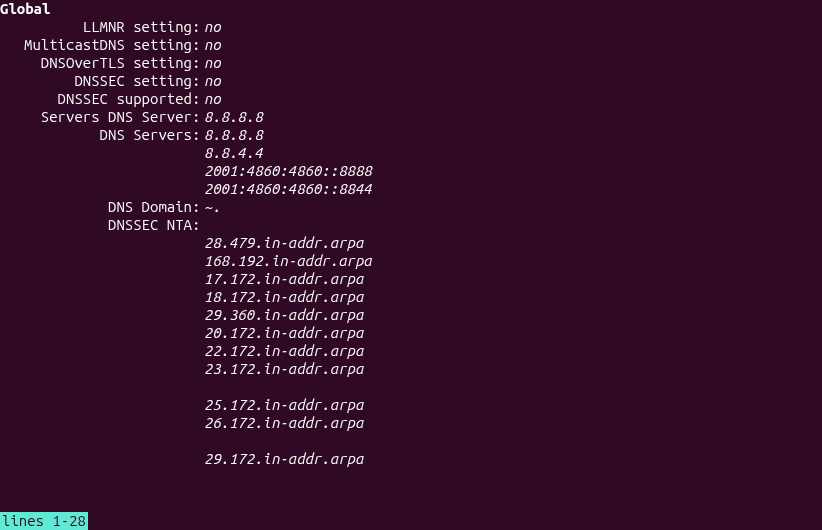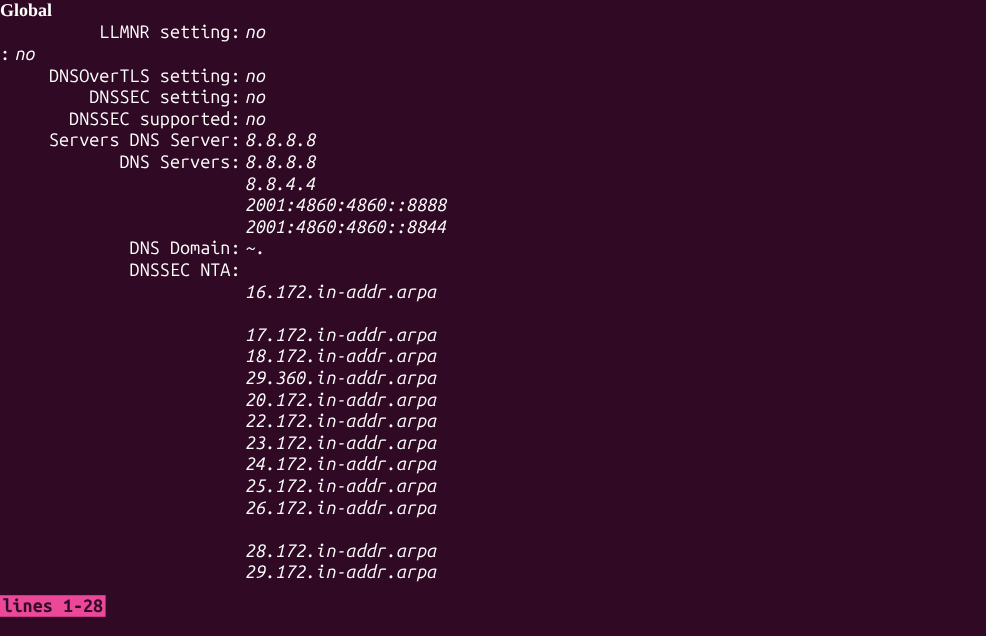--- a/index.html
+++ b/index.html
@@ -17,77 +17,74 @@
       height: 530px;
       overflow: hidden;
       position: relative;
     }
     .terminal-content {
       padding: 0;
     }
     .header {
       font-weight: bold;
       color: #ffffff;
-      font-family: Liberation Serif, serif;
     }
     .row {
       display: flex;
       white-space: pre;
     }
     .label {
       width: 192px;
       text-align: right;
       padding-right: 0;
     }
     .colon {
       width: 8px;
     }
     .value {
       padding-left: 4px;
       font-style: italic;
     }
     .status-line {
       position: absolute;
-      bottom: 16px;
+      bottom: 0;
       left: 0;
-      background-color: #ec4899;
+      background-color: #5eead4;
       color: #300a24;
       padding: 0 2px;
       line-height: 18px;
-      font-weight: bold;
     }
   </style>
 </head>
 <body>
 
 <div class="terminal-content">
   <div class="header">Global</div>
   <div id="rows-container">
       <div class="row"><span class="label">LLMNR setting</span><span class="colon">:</span><span class="value">no</span></div>
-      <div class="row"><span class="colon">:</span><span class="value">no</span></div>
+      <div class="row"><span class="label">MulticastDNS setting</span><span class="colon">:</span><span class="value">no</span></div>
       <div class="row"><span class="label">DNSOverTLS setting</span><span class="colon">:</span><span class="value">no</span></div>
       <div class="row"><span class="label">DNSSEC setting</span><span class="colon">:</span><span class="value">no</span></div>
       <div class="row"><span class="label">DNSSEC supported</span><span class="colon">:</span><span class="value">no</span></div>
       <div class="row"><span class="label">Servers DNS Server</span><span class="colon">:</span><span class="value">8.8.8.8</span></div>
       <div class="row"><span class="label">DNS Servers</span><span class="colon">:</span><span class="value">8.8.8.8</span></div>
       <div class="row"><span class="label"></span><span class="colon"> </span><span class="value">8.8.4.4</span></div>
       <div class="row"><span class="label"></span><span class="colon"> </span><span class="value">2001:4860:4860::8888</span></div>
       <div class="row"><span class="label"></span><span class="colon"> </span><span class="value">2001:4860:4860::8844</span></div>
       <div class="row"><span class="label">DNS Domain</span><span class="colon">:</span><span class="value">~.</span></div>
       <div class="row"><span class="label">DNSSEC NTA</span><span class="colon">:</span></div>
-      <div class="row"><span class="label"></span><span class="colon"> </span><span class="value">16.172.in-addr.arpa</span></div>
-      <div class="row"><span class="label"></span><span class="colon"> </span></div>
+      <div class="row"><span class="label"></span><span class="colon"> </span><span class="value">28.479.in-addr.arpa</span></div>
+      <div class="row"><span class="label"></span><span class="colon"> </span><span class="value">168.192.in-addr.arpa</span></div>
       <div class="row"><span class="label"></span><span class="colon"> </span><span class="value">17.172.in-addr.arpa</span></div>
       <div class="row"><span class="label"></span><span class="colon"> </span><span class="value">18.172.in-addr.arpa</span></div>
       <div class="row"><span class="label"></span><span class="colon"> </span><span class="value">29.360.in-addr.arpa</span></div>
       <div class="row"><span class="label"></span><span class="colon"> </span><span class="value">20.172.in-addr.arpa</span></div>
       <div class="row"><span class="label"></span><span class="colon"> </span><span class="value">22.172.in-addr.arpa</span></div>
       <div class="row"><span class="label"></span><span class="colon"> </span><span class="value">23.172.in-addr.arpa</span></div>
-      <div class="row"><span class="label"></span><span class="colon"> </span><span class="value">24.172.in-addr.arpa</span></div>
+      <div class="row"><span class="label"></span><span class="colon"> </span></div>
       <div class="row"><span class="label"></span><span class="colon"> </span><span class="value">25.172.in-addr.arpa</span></div>
       <div class="row"><span class="label"></span><span class="colon"> </span><span class="value">26.172.in-addr.arpa</span></div>
       <div class="row"><span class="label"></span><span class="colon"> </span></div>
-      <div class="row"><span class="label"></span><span class="colon"> </span><span class="value">28.172.in-addr.arpa</span></div>
       <div class="row"><span class="label"></span><span class="colon"> </span><span class="value">29.172.in-addr.arpa</span></div>
     </div>
 </div>
 
 <div class="status-line">lines 1-28</div>
 
 </body></html>

